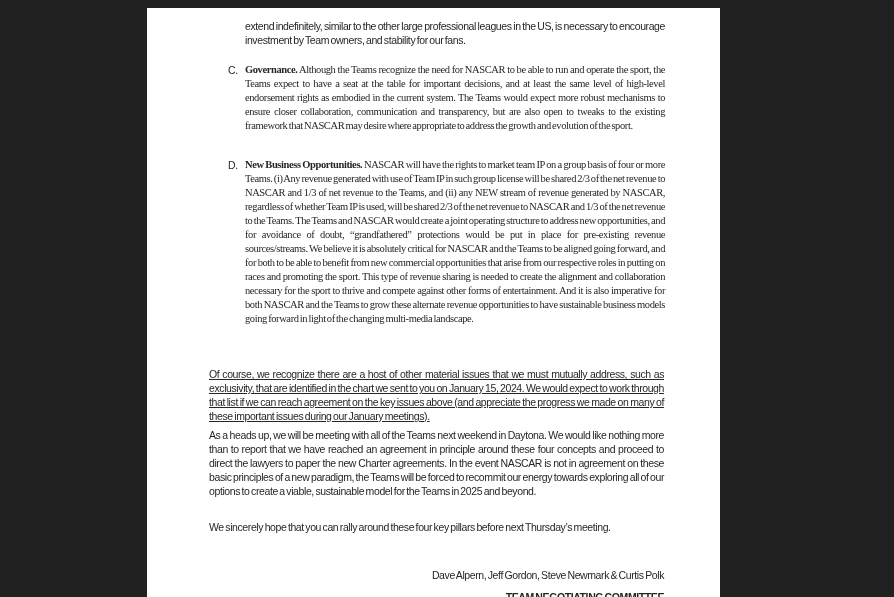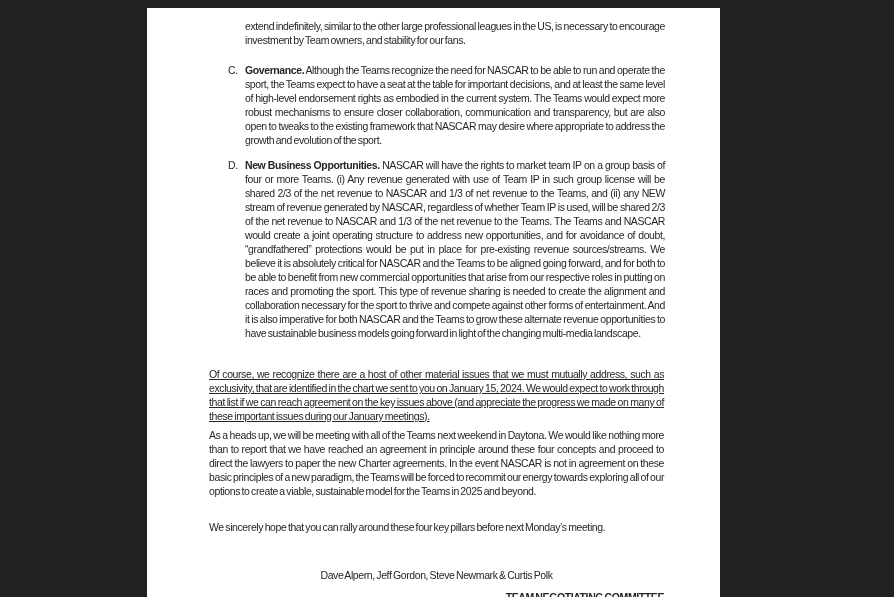--- a/index.html
+++ b/index.html
@@ -41,26 +41,27 @@
     position: absolute;
     left: 81px;
     top: 0;
   }
   .list-text    {
     position: absolute;
     left: 98px;
     top: 0;
     width: 420px;
     text-align: justify;
+    font-family: Liberation Serif, serif;
   }
   .item-heading { font-weight: bold; }
   .para-of-course { left: 62px; top: 359px; width: 455px; text-decoration: underline; }
   .para-heads-up  { left: 62px; top: 420px; width: 455px; }
   .para-closing   { left: 62px; top: 512px; width: 455px; text-align: left; }
-  .signature      { left: 62px; top: 560px; width: 455px; text-align: center; }
+  .signature      { left: 62px; top: 560px; width: 455px; text-align: right; }
   .committee      { left: 62px; top: 582px; width: 455px; text-align: right; font-weight: bold; }
 </style>
 </head>
 <body>
 
 <div class="stage">
   <div class="paper">
 
     <p class="block intro">extend indefinitely, similar to the other large professional leagues in the US, is necessary to encourage investment by Team owners, and stability for our fans.</p>
 
@@ -71,20 +72,20 @@
 
     <div class="block list-item item-d">
       <span class="list-letter">D.</span>
       <p class="list-text"><span class="item-heading">New Business Opportunities.</span> <span>NASCAR will have the rights to market team IP on a group basis of four or more Teams.  (i) Any revenue generated with use of Team IP in such group license will be shared 2/3 of the net revenue to NASCAR and 1/3 of net revenue to the Teams, and (ii) any NEW stream of revenue generated by NASCAR, regardless of whether Team IP is used, will be shared 2/3 of the net revenue to NASCAR and 1/3 of the net revenue to the Teams.  The Teams and NASCAR would create a joint operating structure to address new opportunities, and for avoidance of doubt, “grandfathered” protections would be put in place for pre-existing revenue sources/streams.  We believe it is absolutely critical for NASCAR and the Teams to be aligned going forward, and for both to be able to benefit from new commercial opportunities that arise from our respective roles in putting on races and promoting the sport.  This type of revenue sharing is needed to create the alignment and collaboration necessary for the sport to thrive and compete against other forms of entertainment.  And it is also imperative for both NASCAR and the Teams to grow these alternate revenue opportunities to have sustainable business models going forward in light of the changing multi-media landscape.</span></p>
     </div>
 
     <p class="block para-of-course">Of course, we recognize there are a host of other material issues that we must mutually address, such as exclusivity, that are identified in the chart we sent to you on January 15, 2024.  We would expect to work through that list if we can reach agreement on the key issues above (and appreciate the progress we made on many of these important issues during our January meetings).</p>
 
     <p class="block para-heads-up">As a heads up, we will be meeting with all of the Teams next weekend in Daytona.  We would like nothing more than to report that we have reached an agreement in principle around these four concepts and proceed to direct the lawyers to paper the new Charter agreements. In the event NASCAR is not in agreement on these basic principles of a new paradigm, the Teams will be forced to recommit our energy towards exploring all of our options to create a viable, sustainable model for the Teams in 2025 and beyond.</p>
 
-    <p class="block para-closing">We sincerely hope that you can rally around these four key pillars before next Monday’s meeting.</p>
+    <p class="block para-closing">We sincerely hope that you can rally around these four key pillars before next Thursday’s meeting.</p>
 
     <p class="block signature">Dave Alpern, Jeff Gordon, Steve Newmark &amp; Curtis Polk</p>
 
     <p class="block committee">TEAM NEGOTIATING COMMITTEE</p>
 
   </div>
 </div>
 
 </body></html>

